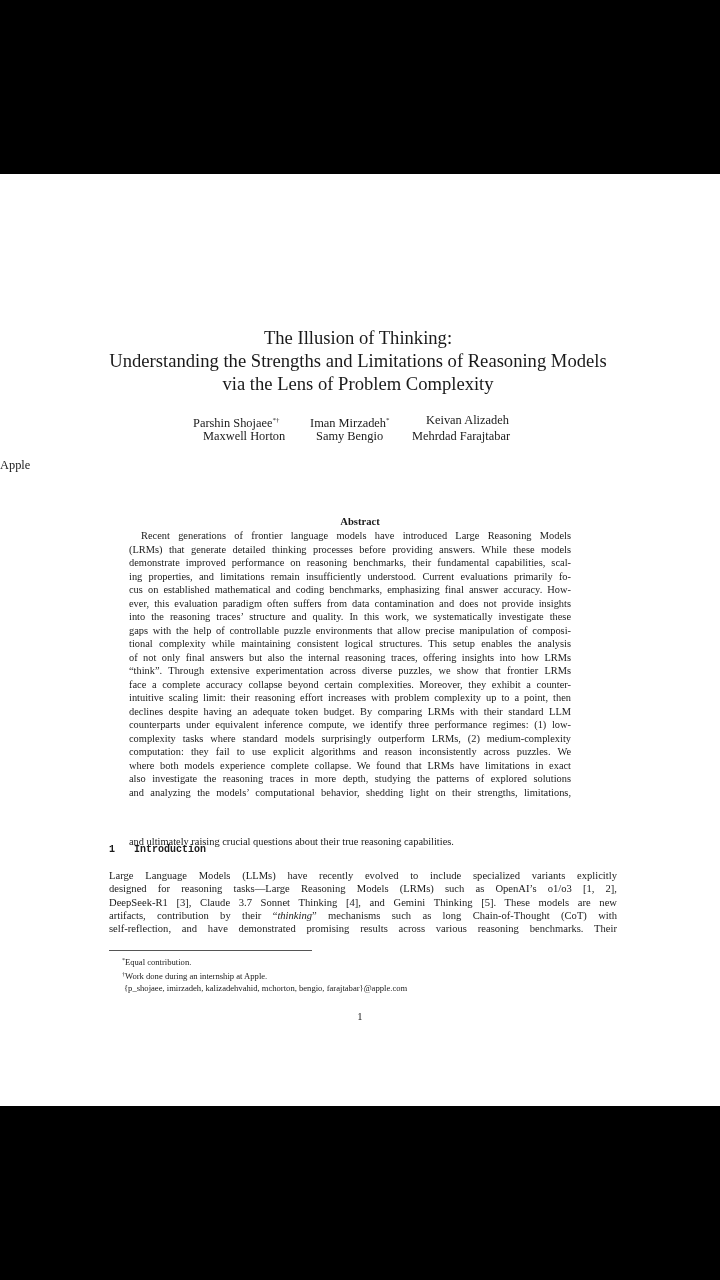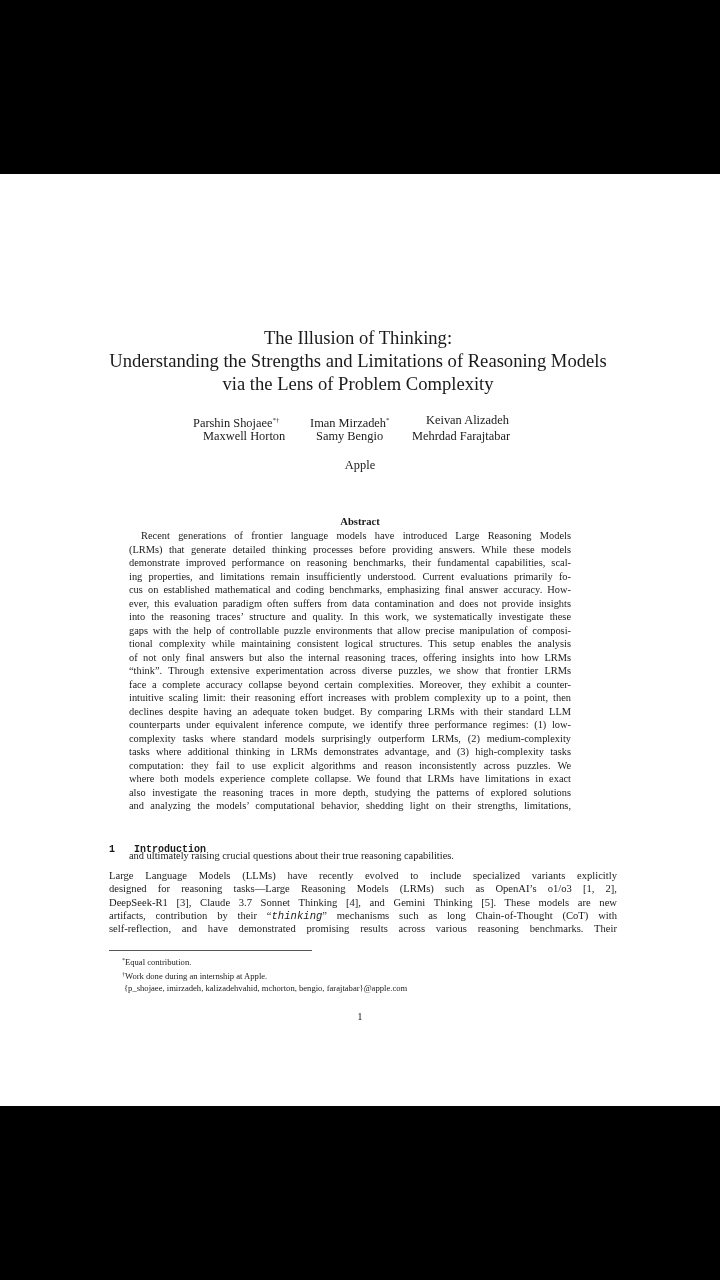--- a/index.html
+++ b/index.html
@@ -15,21 +15,21 @@
     font-family: "Liberation Serif", serif; font-size: 18.6px; line-height: 23px; color: #1a1a1a;
   }
   .authors {
     position: absolute; left: 0; top: 238px; width: 720px;
     font-family: "Liberation Serif", serif; font-size: 12.4px; line-height: 16px;
   }
   .author-row { position: absolute; left: 0; width: 720px; height: 16px; }
   .author { position: absolute; white-space: nowrap; text-align: center; }
   .author sup { font-size: 7px; vertical-align: 5px; }
   .affil {
-    position: absolute; left: 0; top: 284px; width: 720px; text-align: center;
+    position: absolute; left: 0; top: 284px; width: 720px; text-align: left;
     font-family: "Liberation Serif", serif; font-size: 12.4px;
   }
   .abstract-heading {
     position: absolute; left: 0; top: 342px; width: 720px; text-align: center;
     font-family: "Liberation Serif", serif; font-weight: bold; font-size: 10.6px;
   }
   .abstract {
     position: absolute; left: 129px; top: 355px; width: 442px;
     font-family: "Liberation Serif", serif; font-size: 10.4px; line-height: 13.5px;
   }
@@ -51,21 +51,21 @@
   }
   .footnotes {
     position: absolute; left: 122px; top: 780px; width: 500px;
     font-family: "Liberation Serif", serif; font-size: 8.6px; line-height: 12px;
   }
   .footnotes sup { font-size: 6px; vertical-align: 3px; }
   .page-number {
     position: absolute; left: 0; top: 837px; width: 720px; text-align: center;
     font-family: "Liberation Serif", serif; font-size: 10.6px;
   }
-  em { font-style: italic; font-family: Liberation Mono, monospace; }
+  em { font-style: italic; }
 </style>
 </head>
 <body>
 
 <div class="page">
 
   <div class="title-block">
     <div>The Illusion of Thinking:</div>
     <div>Understanding the Strengths and Limitations of Reasoning Models</div>
     <div>via the Lens of Problem Complexity</div>
@@ -98,21 +98,20 @@
     <span class="ln">into the reasoning traces’ structure and quality. In this work, we systematically investigate these</span>
     <span class="ln">gaps with the help of controllable puzzle environments that allow precise manipulation of composi-</span>
     <span class="ln">tional complexity while maintaining consistent logical structures. This setup enables the analysis</span>
     <span class="ln">of not only final answers but also the internal reasoning traces, offering insights into how LRMs</span>
     <span class="ln">“think”. Through extensive experimentation across diverse puzzles, we show that frontier LRMs</span>
     <span class="ln">face a complete accuracy collapse beyond certain complexities. Moreover, they exhibit a counter-</span>
     <span class="ln">intuitive scaling limit: their reasoning effort increases with problem complexity up to a point, then</span>
     <span class="ln">declines despite having an adequate token budget. By comparing LRMs with their standard LLM</span>
     <span class="ln">counterparts under equivalent inference compute, we identify three performance regimes: (1) low-</span>
     <span class="ln">complexity tasks where standard models surprisingly outperform LRMs, (2) medium-complexity</span>
-    <span class="ln">tasks where additional thinking in LRMs demonstrates advantage, and (3) high-complexity tasks</span>
     <span class="ln">computation: they fail to use explicit algorithms and reason inconsistently across puzzles. We</span>
     <span class="ln">where both models experience complete collapse. We found that LRMs have limitations in exact</span>
     <span class="ln">also investigate the reasoning traces in more depth, studying the patterns of explored solutions</span>
     <span class="ln">and analyzing the models’ computational behavior, shedding light on their strengths, limitations,</span>
     <span class="ln last">and ultimately raising crucial questions about their true reasoning capabilities.</span>
   </div>
 
   <div class="section-heading">
     <span class="num">1</span><span>Introduction</span>
   </div>

